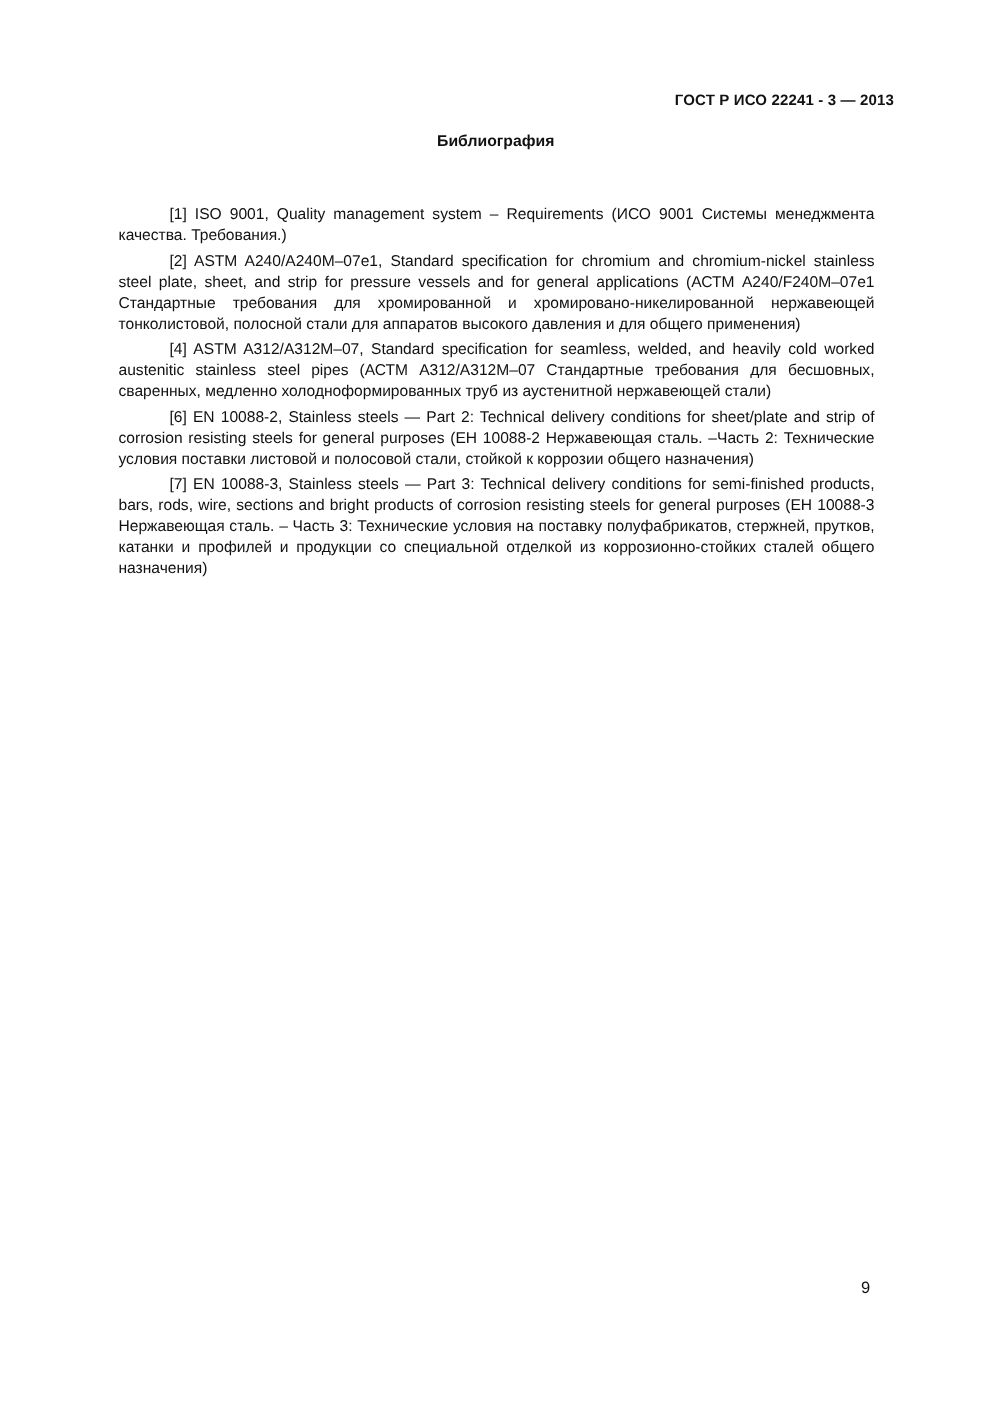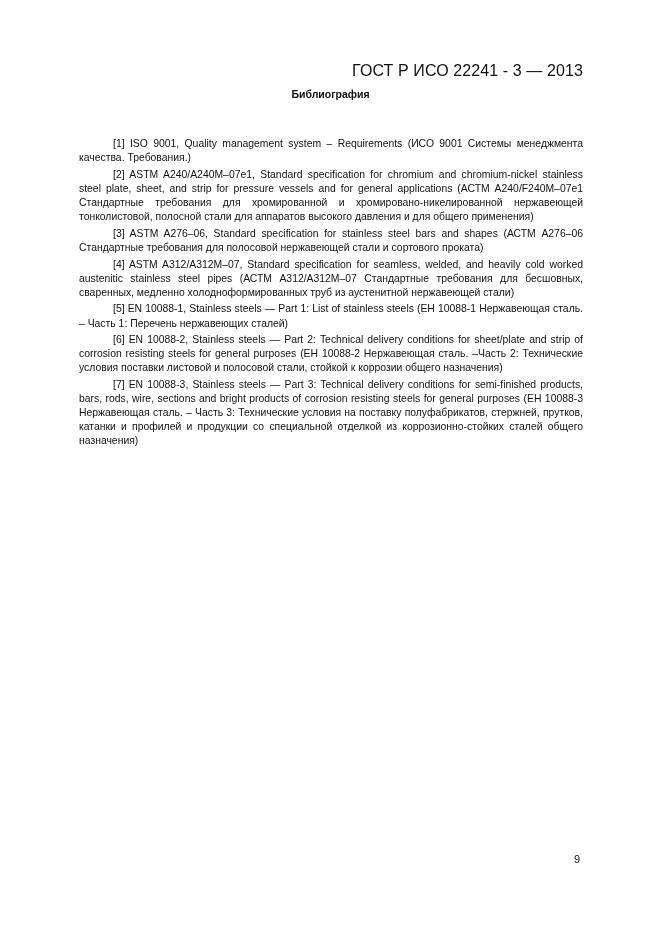--- a/index.html
+++ b/index.html
@@ -11,23 +11,23 @@
       width: 661px;
       height: 935px;
       position: relative;
       overflow: hidden;
       font-family: "Liberation Sans", sans-serif;
       color: #111111;
     }
     .page-header {
       position: absolute;
       top: 62px;
-      right: 78px;
-      font-weight: normal;
-      font-size: 16px;
+      right: 65px;
+      font-weight: bold;
+      font-size: 10px;
       letter-spacing: 0.1px;
     }
     .section-title {
       position: absolute;
       top: 88px;
       left: 0;
       width: 661px;
       text-align: center;
       font-weight: bold;
       font-size: 10.5px;
@@ -56,20 +56,18 @@
 </head>
 <body>
 
 <div class="page-header">ГОСТ Р ИСО 22241 - 3 — 2013</div>
 
 <div class="section-title">Библиография</div>
 
 <div class="biblio">
   <p class="entry">[1] ISO 9001, Quality management system – Requirements (ИСО 9001 Системы менеджмента качества. Требования.)</p>
   <p class="entry">[2] ASTM A240/A240M–07e1, Standard specification for chromium and chromium-nickel stainless steel plate, sheet, and strip for pressure vessels and for general applications (АСТМ A240/F240M–07e1 Стандартные требования для хромированной и хромировано-никелированной нержавеющей тонколистовой, полосной стали для аппаратов высокого давления и для общего применения)</p>
-  <p class="entry">[3] ASTM A276–06, Standard specification for stainless steel bars and shapes (АСТМ A276–06 Стандартные требования для полосовой нержавеющей стали и сортового проката)</p>
   <p class="entry">[4] ASTM A312/A312M–07, Standard specification for seamless, welded, and heavily cold worked austenitic stainless steel pipes (АСТМ A312/A312M–07 Стандартные требования для бесшовных, сваренных, медленно холодноформированных труб из аустенитной нержавеющей стали)</p>
-  <p class="entry">[5] EN 10088-1, Stainless steels — Part 1: List of stainless steels (ЕН 10088-1 Нержавеющая сталь. – Часть 1: Перечень нержавеющих сталей)</p>
   <p class="entry">[6] EN 10088-2, Stainless steels — Part 2: Technical delivery conditions for sheet/plate and strip of corrosion resisting steels for general purposes (ЕН 10088-2 Нержавеющая сталь. –Часть 2: Технические условия поставки листовой и полосовой стали, стойкой к коррозии общего назначения)</p>
   <p class="entry">[7] EN 10088-3, Stainless steels — Part 3: Technical delivery conditions for semi-finished products, bars, rods, wire, sections and bright products of corrosion resisting steels for general purposes (ЕН 10088-3 Нержавеющая сталь. – Часть 3: Технические условия на поставку полуфабрикатов, стержней, прутков, катанки и профилей и продукции со специальной отделкой из коррозионно-стойких сталей общего назначения)</p>
 </div>
 
 <div class="page-number">9</div>
 
 </body></html>

